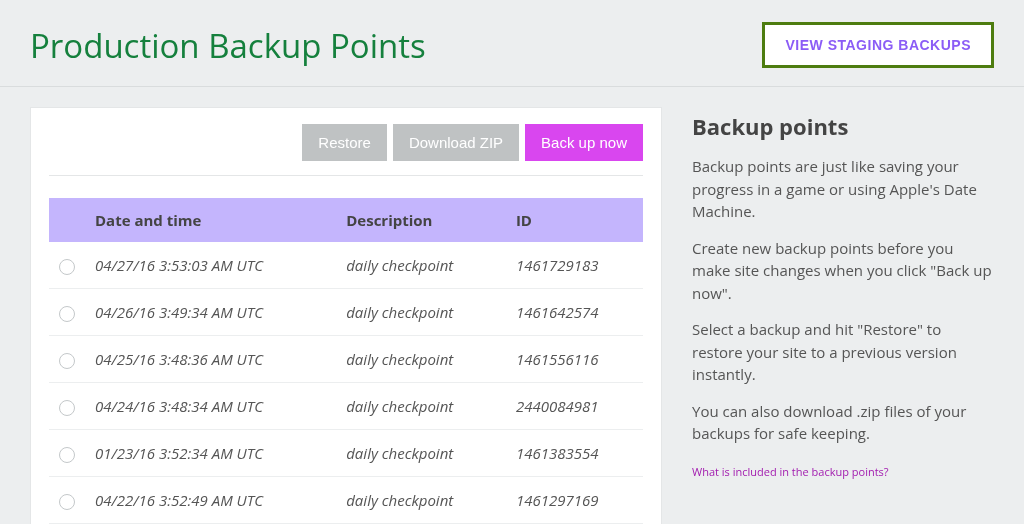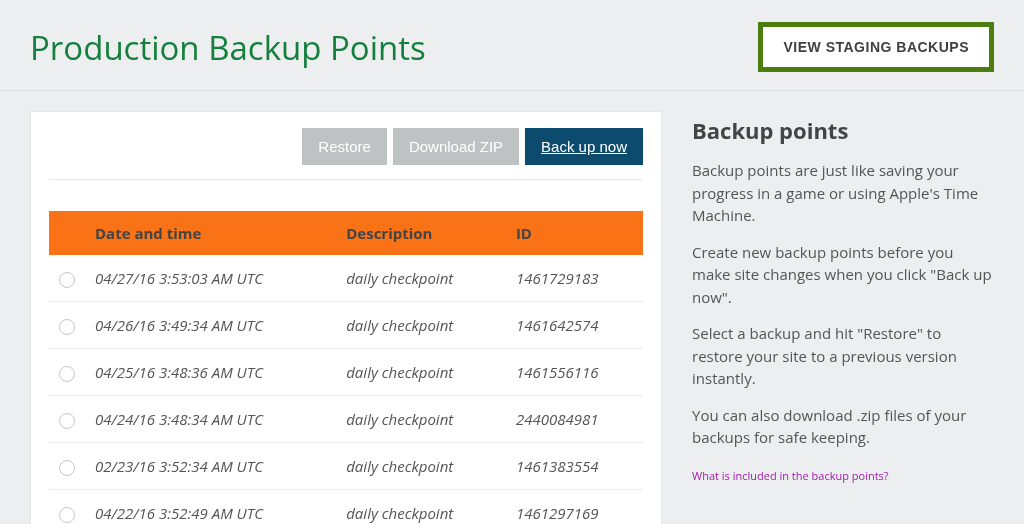--- a/index.html
+++ b/index.html
@@ -17,23 +17,23 @@
       align-items: center;
       padding: 22px 30px 18px 30px;
       border-bottom: 1px solid #d9dcdd;
     }
     .page-title {
       font-size: 33px;
       font-weight: 400;
       color: #15803d;
     }
     .view-staging {
-      border: 5px solid #4d7c0f;
+      border: 3px solid #4d7c0f;
       background: #fff;
-      color: #404040;
+      color: #8b5cf6;
       padding: 12px 20px;
       font-size: 14px;
       letter-spacing: 0.5px;
       font-weight: 600;
       cursor: pointer;
       text-transform: uppercase;
     }
     .content {
       display: flex;
       padding: 20px 30px 0 30px;
@@ -44,42 +44,41 @@
       border: 1px solid #e4e6e7;
       width: 632px;
       padding: 16px 18px;
     }
     .toolbar {
       display: flex;
       justify-content: flex-end;
       gap: 6px;
       padding-bottom: 14px;
       border-bottom: 1px solid #e4e6e7;
-      margin-bottom: 31px;
+      margin-bottom: 22px;
     }
     .btn {
       border: none;
       padding: 10px 16px;
       font-size: 15px;
       cursor: pointer;
       color: #fff;
     }
     .btn-disabled {
       background: #bfc2c3;
     }
     .btn-primary {
-      background: #0c4a6e;
-      text-decoration: underline;
+      background: #d946ef;
     }
     table {
       width: 100%;
       border-collapse: collapse;
     }
     thead tr {
-      background: #f97316;
+      background: #c4b5fd;
     }
     th {
       text-align: left;
       padding: 12px 10px;
       font-weight: 700;
       color: #444;
       font-size: 15px;
     }
     th.radio-col { width: 36px; }
     tbody tr {
@@ -173,21 +172,21 @@
             <td>1461556116</td>
           </tr>
           <tr>
             <td class="radio-cell"><span class="radio-circle"></span></td>
             <td>04/24/16 3:48:34 AM UTC</td>
             <td>daily checkpoint</td>
             <td>2440084981</td>
           </tr>
           <tr>
             <td class="radio-cell"><span class="radio-circle"></span></td>
-            <td>02/23/16 3:52:34 AM UTC</td>
+            <td>01/23/16 3:52:34 AM UTC</td>
             <td>daily checkpoint</td>
             <td>1461383554</td>
           </tr>
           <tr>
             <td class="radio-cell"><span class="radio-circle"></span></td>
             <td>04/22/16 3:52:49 AM UTC</td>
             <td>daily checkpoint</td>
             <td>1461297169</td>
           </tr>
           <tr>
@@ -195,20 +194,20 @@
             <td>04/21/16 3:50:25 AM UTC</td>
             <td>daily checkpoint</td>
             <td>1461210625</td>
           </tr>
         </tbody>
     </table>
   </div>
 
   <div class="sidebar">
     <h2 class="side-heading">Backup points</h2>
-    <p class="side-p">Backup points are just like saving your progress in a game or using Apple's Time Machine.</p>
+    <p class="side-p">Backup points are just like saving your progress in a game or using Apple's Date Machine.</p>
     <p class="side-p">Create new backup points before you make site changes when you click "Back up now".</p>
     <p class="side-p">Select a backup and hit "Restore" to restore your site to a previous version instantly.</p>
     <p class="side-p">You can also download .zip files of your backups for safe keeping.</p>
     <a class="side-link">What is included in the backup points?</a>
   </div>
 
 </div>
 
 </body></html>

